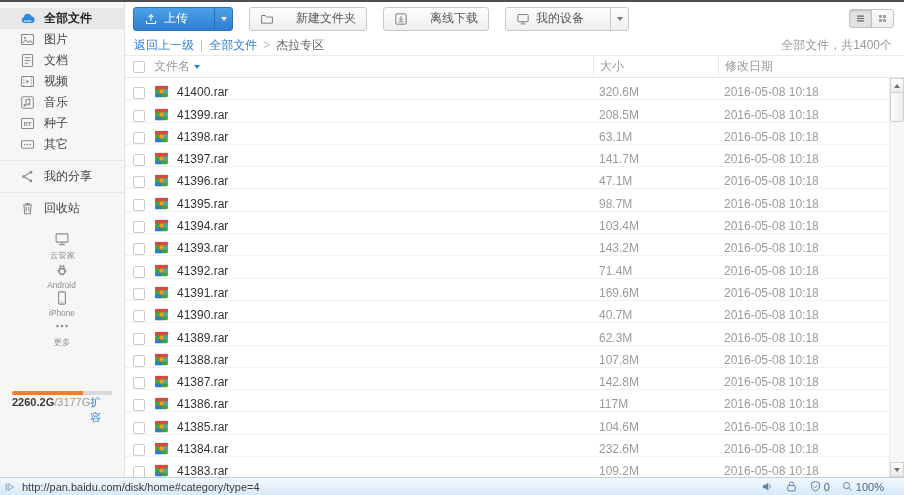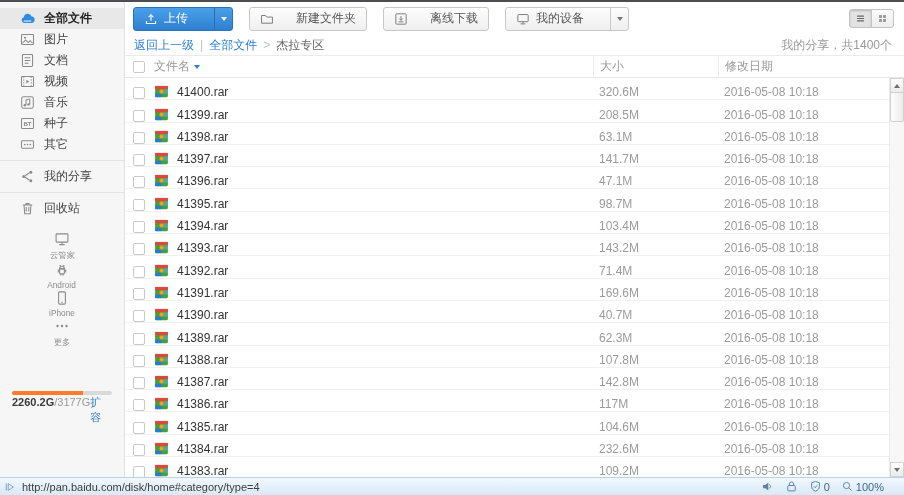--- a/index.html
+++ b/index.html
@@ -318,21 +318,21 @@
           </div>
       </div>
     </div>
 
     <div class="breadcrumb">
       <span class="crumb-link">返回上一级</span>
       <span class="crumb-sep">|</span>
       <span class="crumb-link">全部文件</span>
       <span class="crumb-sep">&gt;</span>
       <span class="crumb-cur">杰拉专区</span>
-      <span class="load-status">我的分享，共1400个</span>
+      <span class="load-status">全部文件，共1400个</span>
     </div>
 
     <div class="thead">
       <span class="cb"></span>
       <span class="hname">
         <span class="hname-label">文件名</span>
         <span class="sort-tri"></span>
       </span>
       <span class="hsize">大小</span>
       <span class="hdate">修改日期</span>

